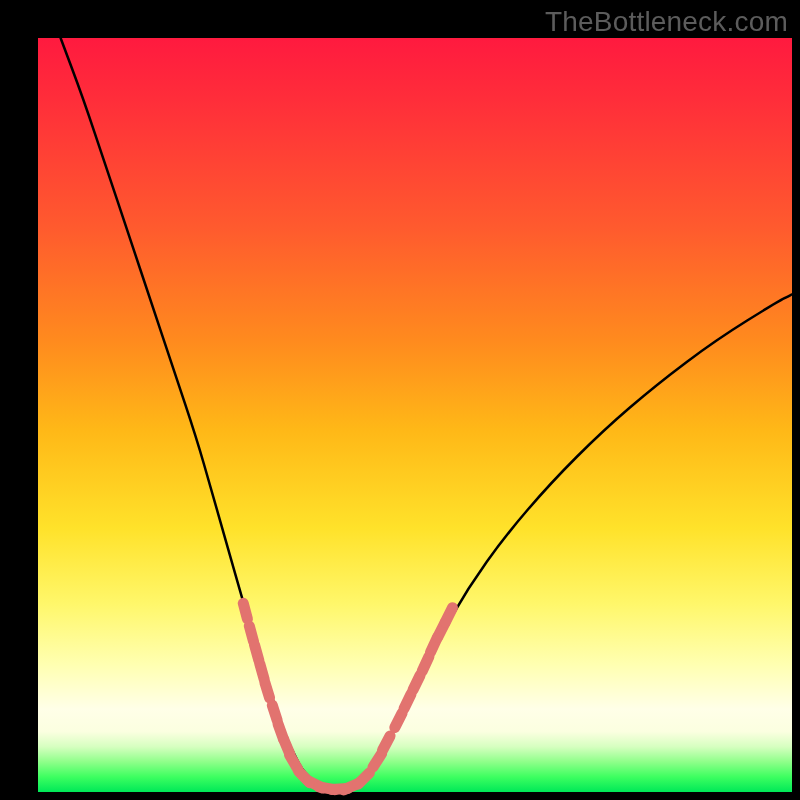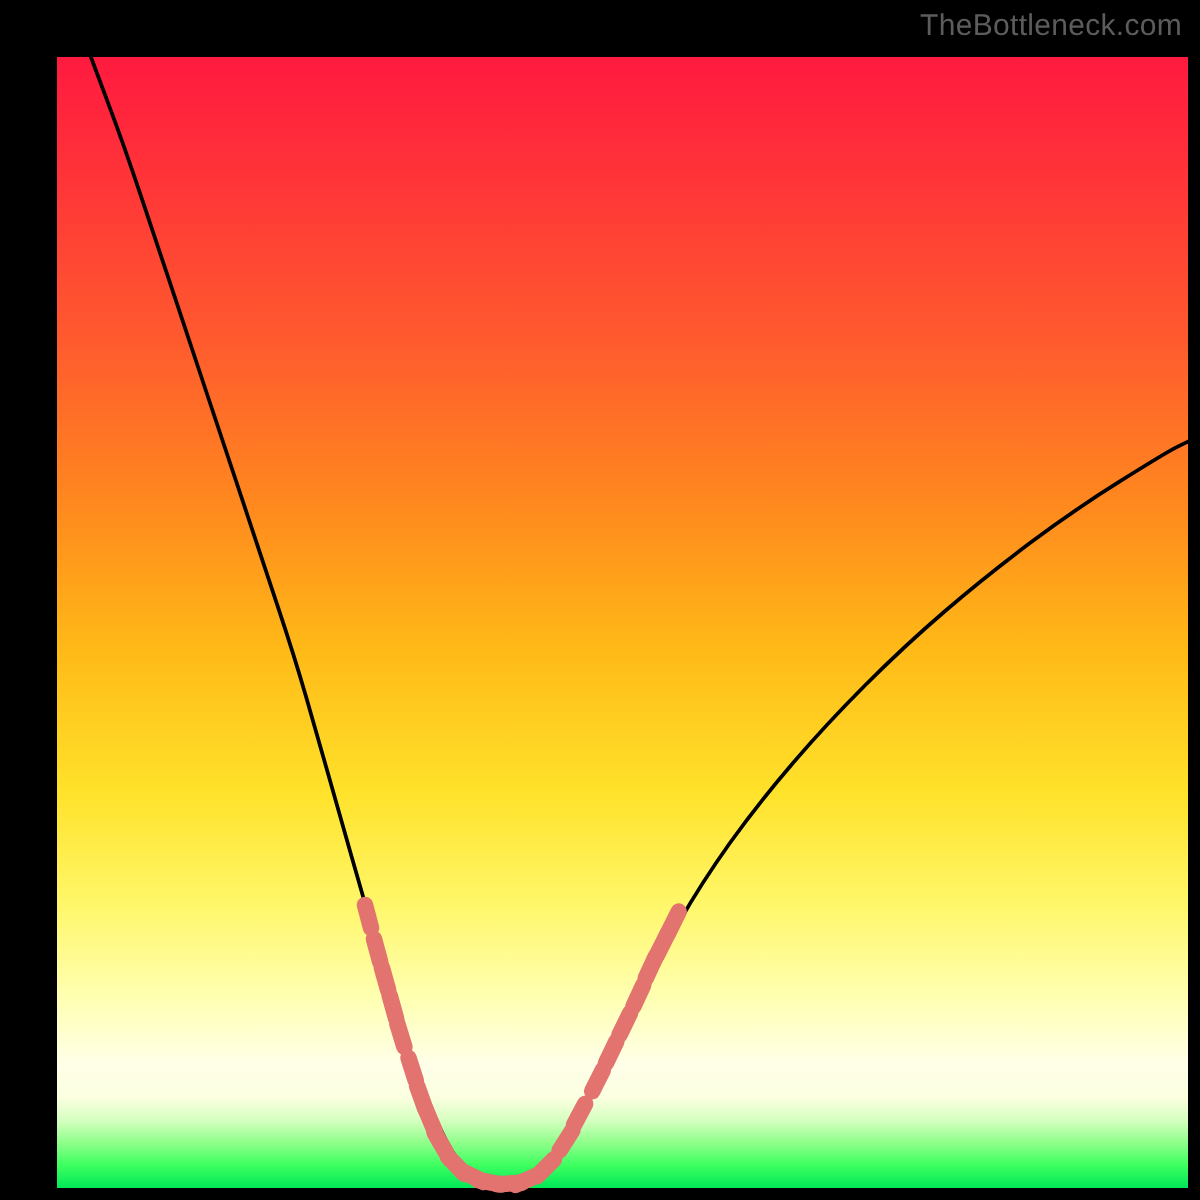--- a/index.html
+++ b/index.html
@@ -42,21 +42,21 @@
       #8fff8a 96%,
       #3dff60 98%,
       #00e858 100%
     );
   }
   .watermark {
     position: absolute;
     top: 6px;
     right: 12px;
     color: #5c5c5c;
-    font-size: 20px;
+    font-size: 28px;
     letter-spacing: 0.2px;
     font-weight: 500;
     text-align: center;
   }
   svg.curve {
     position: absolute;
     left: 0;
     top: 0;
     width: 754px;
     height: 754px;

